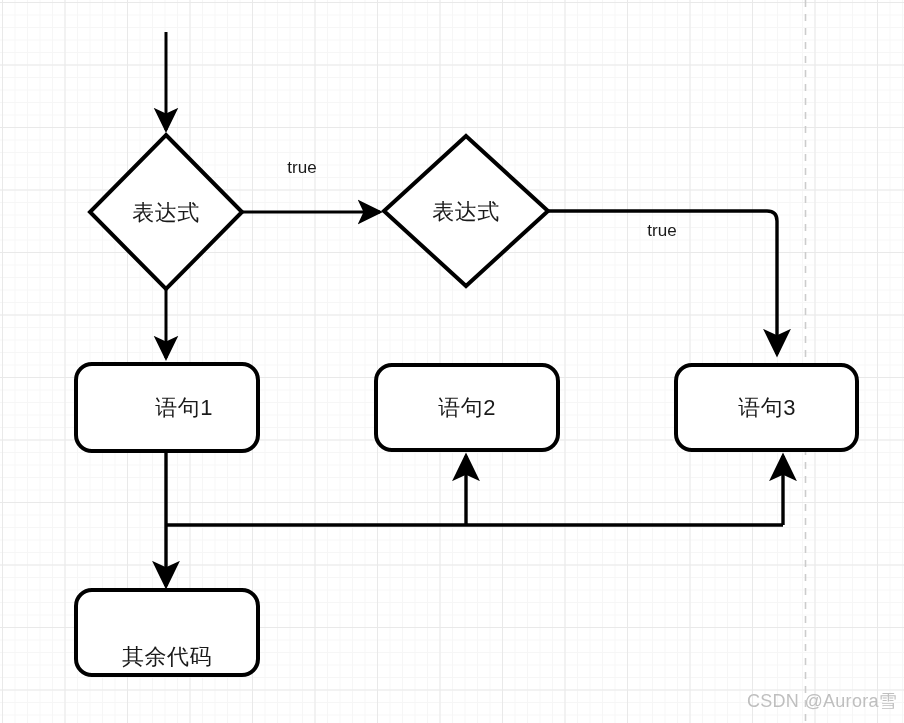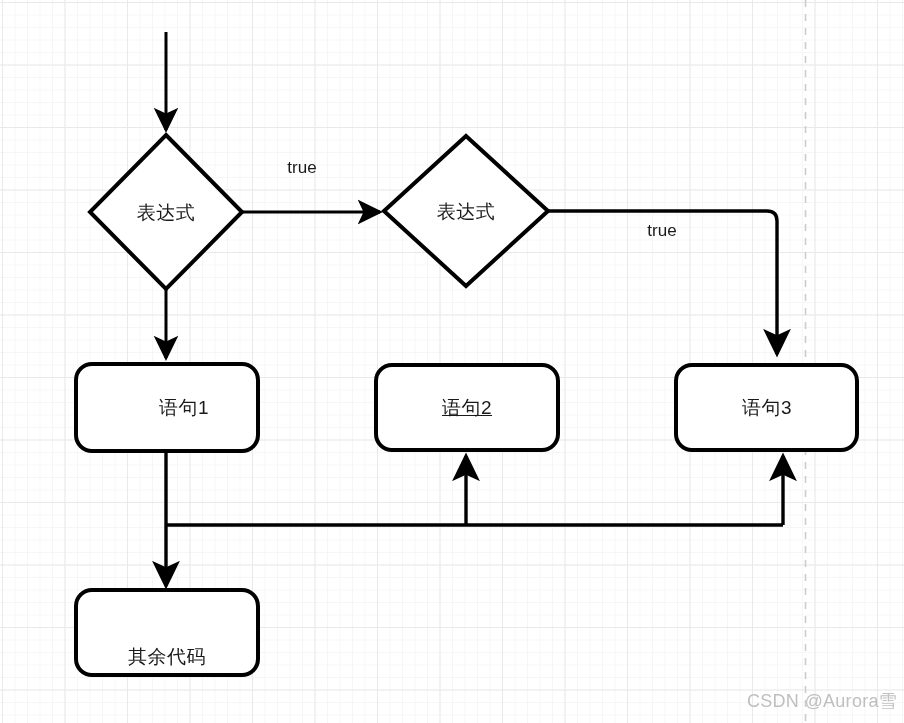--- a/index.html
+++ b/index.html
@@ -31,21 +31,21 @@
   }
   #diagram-svg {
     position: absolute;
     left: 0;
     top: 0;
     width: 904px;
     height: 723px;
   }
   .node-label {
     position: absolute;
-    font-size: 19px;
+    font-size: 22px;
     color: #1a1a1a;
     white-space: nowrap;
     transform: translate(-50%, -50%);
     letter-spacing: 0.5px;
     pointer-events: none;
   }
   .edge-label {
     position: absolute;
     font-size: 17px;
     color: #1a1a1a;
@@ -100,21 +100,21 @@
     <path d="M466,525 L466,456" fill="none" stroke="#000000" stroke-width="3.4" marker-end="url(#arrowhead)"></path>
 
     <path d="M783,525 L783,456" fill="none" stroke="#000000" stroke-width="3.4" marker-end="url(#arrowhead)"></path>
 
     <rect x="76" y="590" width="182" height="85" rx="16" ry="16" fill="#ffffff" stroke="#000000" stroke-width="4"></rect>
   </svg>
 
   <div class="node-label" style="left:166px; top:213px;">表达式</div>
   <div class="node-label" style="left:466px; top:212px;">表达式</div>
   <div class="node-label" style="left:184px; top:408px;">语句1</div>
-  <div class="node-label" style="left:467px; top:408px;text-decoration:underline;">语句2</div>
+  <div class="node-label" style="left:467px; top:408px;">语句2</div>
   <div class="node-label" style="left:767px; top:408px;">语句3</div>
   <div class="node-label" style="left:167px; top:657px;">其余代码</div>
 
   <div class="edge-label" style="left:302px; top:168px;">true</div>
   <div class="edge-label" style="left:662px; top:183px;margin-top:48px;">true</div>
 
   <div class="watermark" style="left:822px; top:701px;">CSDN @Aurora雪</div>
 
 </div>
 

